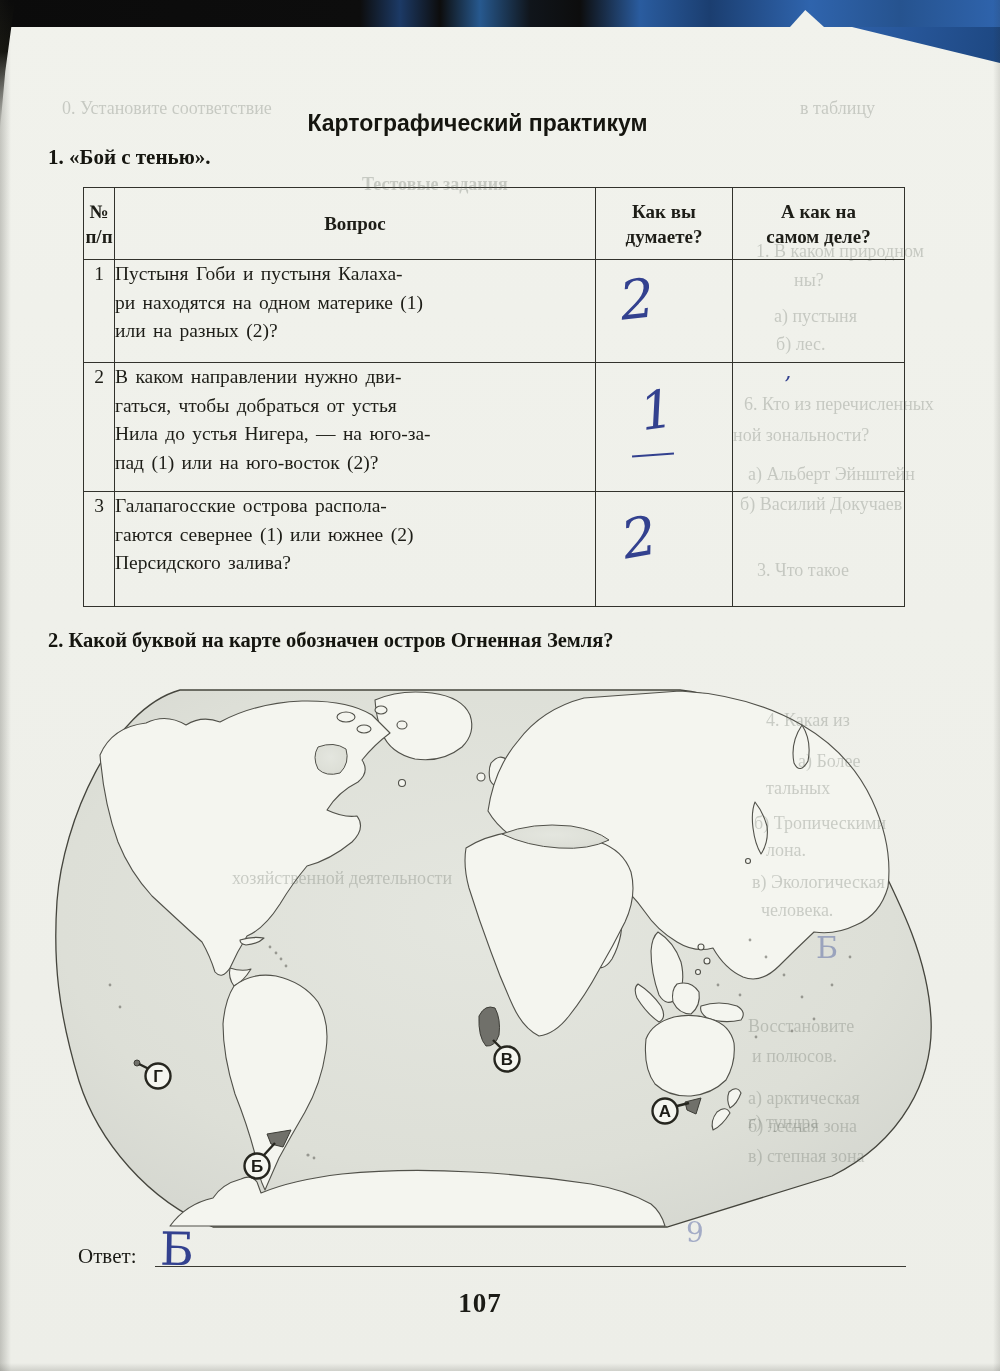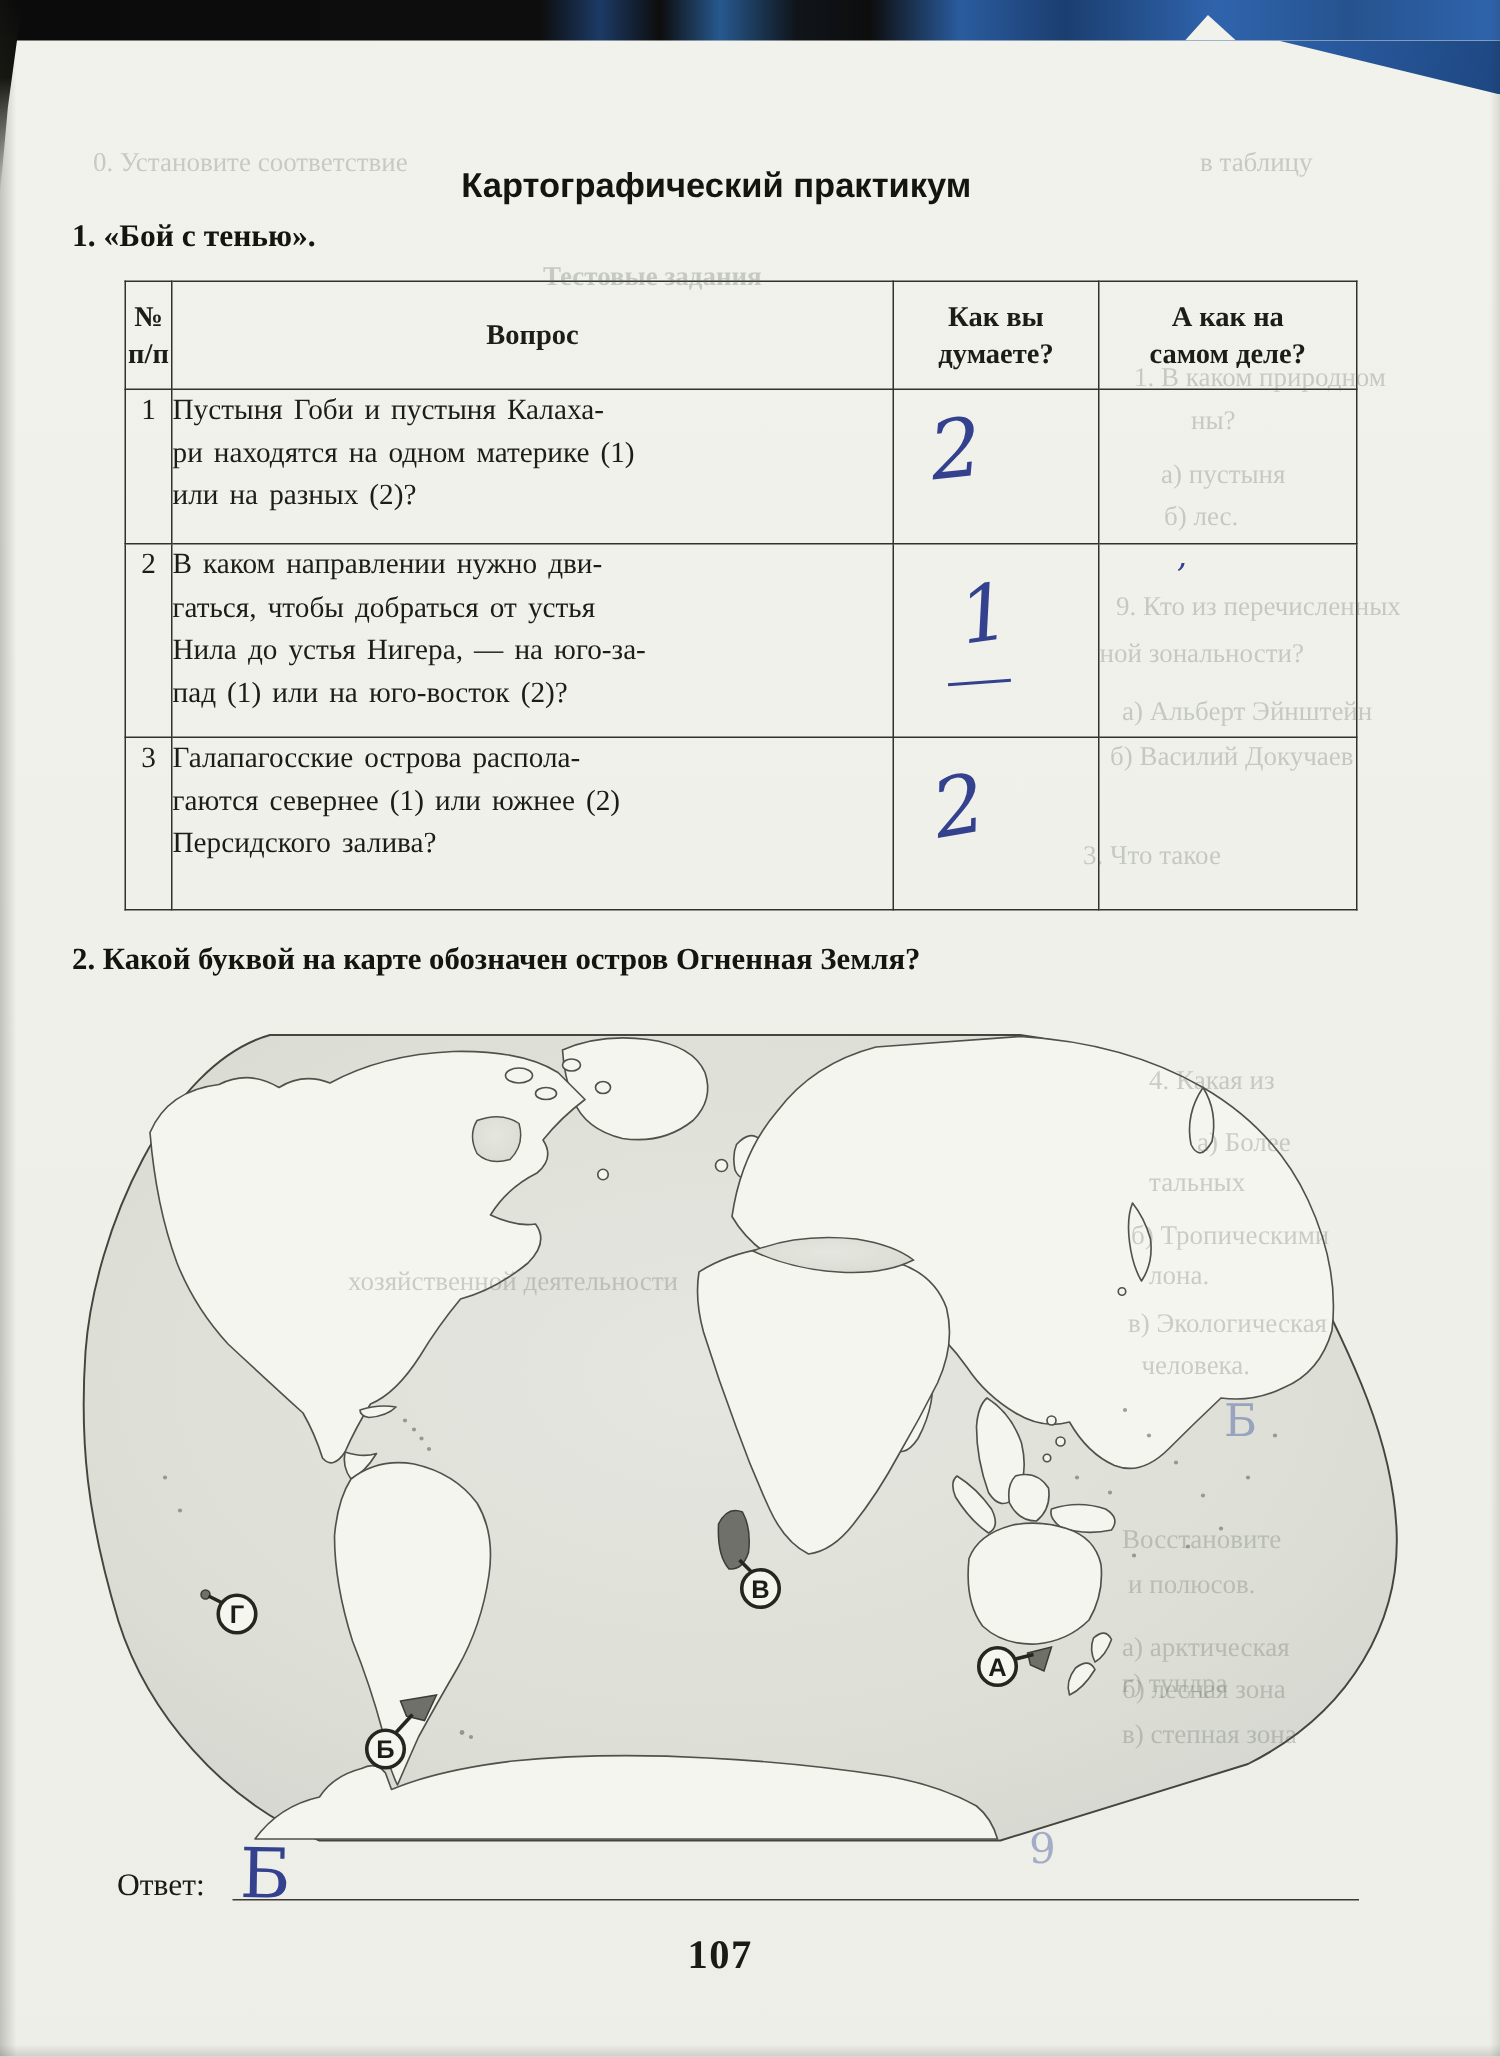--- a/index.html
+++ b/index.html
@@ -68,32 +68,32 @@
   <div class="edge-left-dark"></div>
 
   <div class="bleed-layer" id="bleed-layer">
       <div class="bleed" style="left: 62px; top: 98px;">0. Установите соответствие</div>
       <div class="bleed" style="left: 800px; top: 98px;">в таблицу</div>
       <div class="bleed bold" style="left: 362px; top: 174px;">Тестовые задания</div>
       <div class="bleed" style="left: 756px; top: 241px;">1. В каком природном</div>
       <div class="bleed" style="left: 794px; top: 270px;">ны?</div>
       <div class="bleed" style="left: 774px; top: 306px;">а) пустыня</div>
       <div class="bleed" style="left: 776px; top: 334px;">б) лес.</div>
-      <div class="bleed" style="left: 744px; top: 394px;">9. Кто из перечисленных</div>
+      <div class="bleed" style="left: 744px; top: 394px;">6. Кто из перечисленных</div>
       <div class="bleed" style="left: 733px; top: 425px;">ной зональности?</div>
       <div class="bleed" style="left: 748px; top: 464px;">а) Альберт Эйнштейн</div>
       <div class="bleed" style="left: 740px; top: 494px;">б) Василий Докучаев</div>
-      <div class="bleed" style="left: 722px; top: 560px;">3. Что такое</div>
+      <div class="bleed" style="left: 757px; top: 560px;">3. Что такое</div>
       <div class="bleed" style="left: 766px; top: 710px;">4. Какая из</div>
       <div class="bleed" style="left: 756px; top: 751px; margin-left: 42px;">а) Более</div>
       <div class="bleed" style="left: 766px; top: 778px; text-align: right;">тальных</div>
       <div class="bleed" style="left: 754px; top: 813px;">б) Тропическими</div>
       <div class="bleed" style="left: 766px; top: 840px;">лона.</div>
       <div class="bleed" style="left: 752px; top: 872px;">в) Экологическая</div>
-      <div class="bleed" style="left: 232px; top: 844px;">хозяйственной деятельности</div>
+      <div class="bleed" style="left: 232px; top: 868px;">хозяйственной деятельности</div>
       <div class="bleed" style="left: 761px; top: 900px;">человека.</div>
       <div class="bleed" style="left: 748px; top: 1016px;">Восстановите</div>
       <div class="bleed" style="left: 752px; top: 1046px;">и полюсов.</div>
       <div class="bleed" style="left: 748px; top: 1088px;">а) арктическая</div>
       <div class="bleed" style="left: 748px; top: 1116px;">б) лесная зона</div>
       <div class="bleed" style="left: 748px; top: 1146px;">в) степная зона</div>
       <div class="bleed" style="left: 748px; top: 1112px;">г) тундра</div>
       <div class="bleed blue" style="left: 816px; top: 930px; font-size: 30px;">Б</div>
       <div class="bleed blue" style="left: 686px; top: 1216px; font-size: 28px;">9</div>
     </div>

